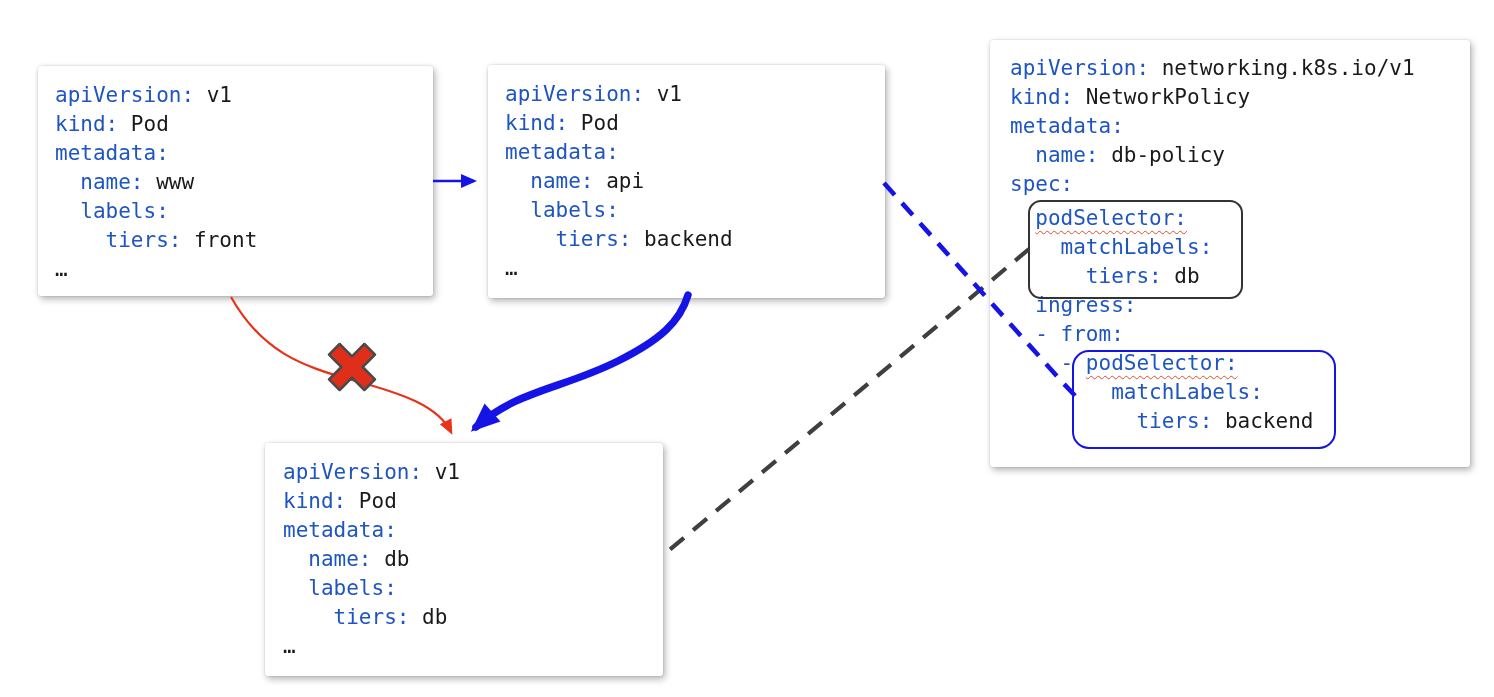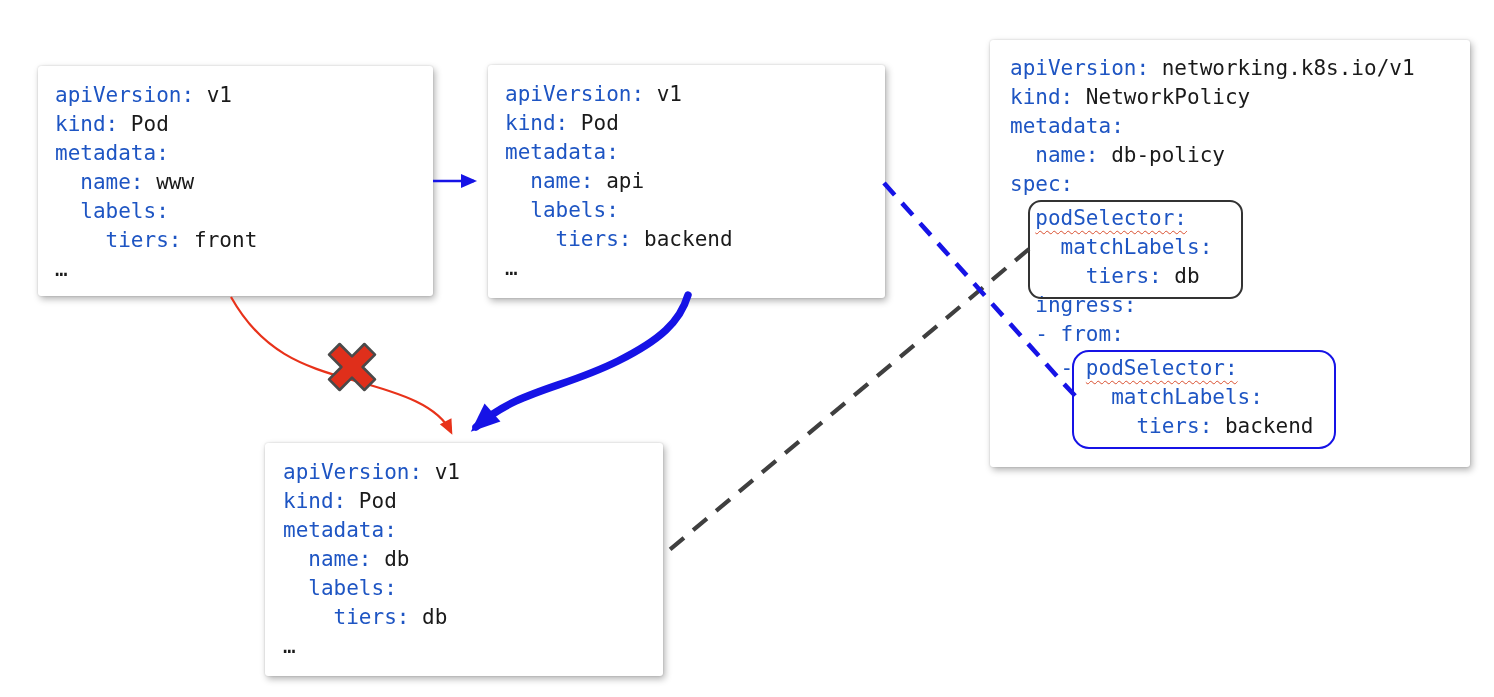--- a/index.html
+++ b/index.html
@@ -33,21 +33,21 @@
   .seg-key{color:var(--key_blue);}
   .seg-val{color:var(--value_dark);}
   .seg-squiggle{
     text-decoration-line:underline;text-decoration-style:wavy;
     text-decoration-color:var(--squiggle_red);text-decoration-thickness:1px;
     text-underline-offset:5px;
     text-align:center;
   }
   
   #box-policy .line:nth-child(6){margin-top:5px;}
-  #box-policy .line:nth-child(11){margin-top:5px;}
+  #box-policy .line:nth-child(11){}
   .sel-rect{position:absolute;pointer-events:none;background:transparent;}
   #sel-db{left:38px;top:160px;width:211px;height:95px;border:2px solid var(--outline_dark);border-radius:13px;}
   #sel-backend{left:82px;top:310px;width:260px;height:95px;border:2.5px solid var(--outline_blue);border-radius:17px;}
   .overlay{position:absolute;left:0;top:0;z-index:3;pointer-events:none;}
 </style>
 </head>
 <body>
 
 <div class="canvas">
 

